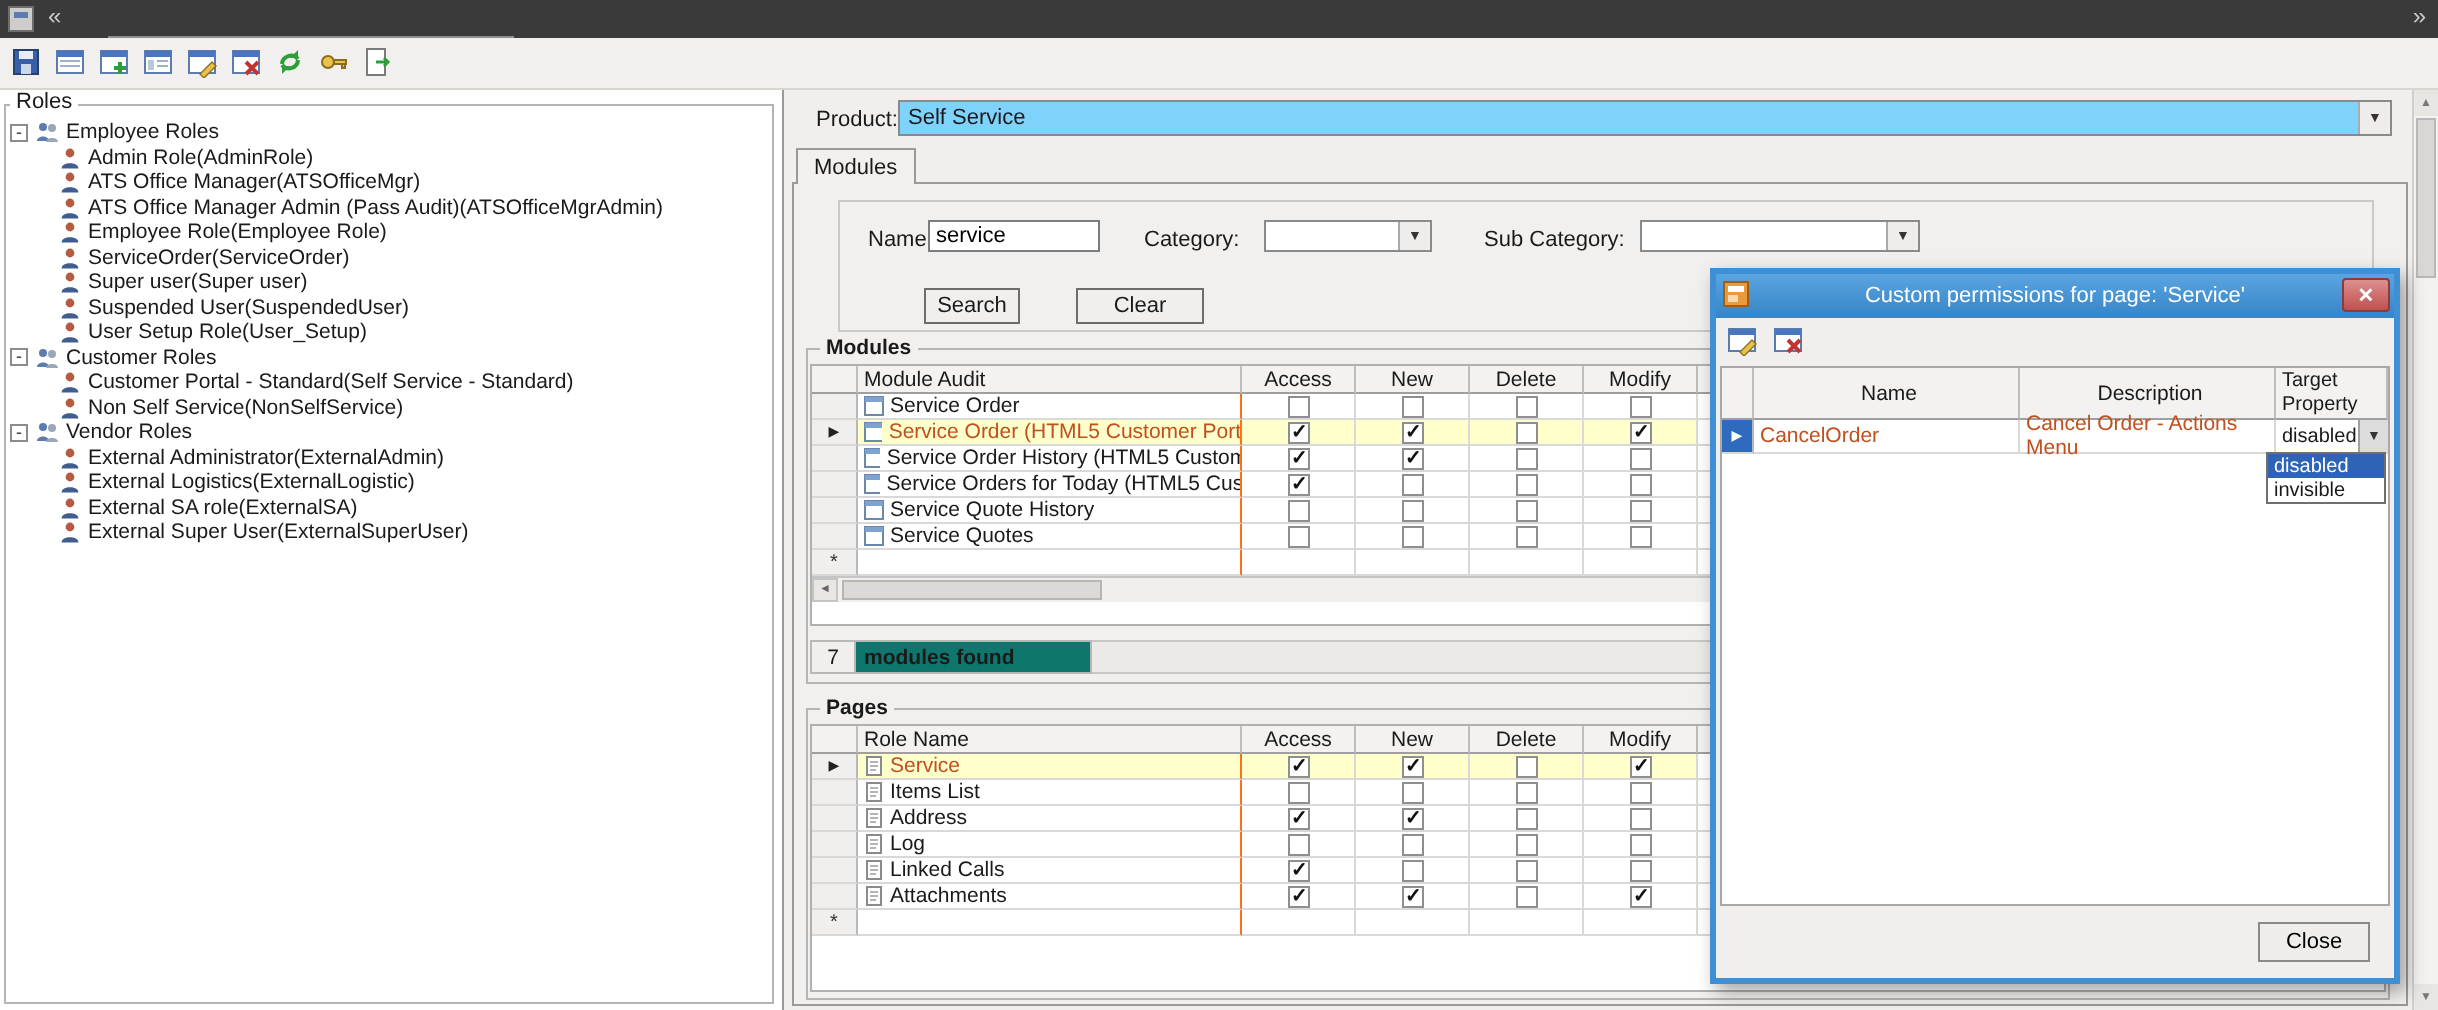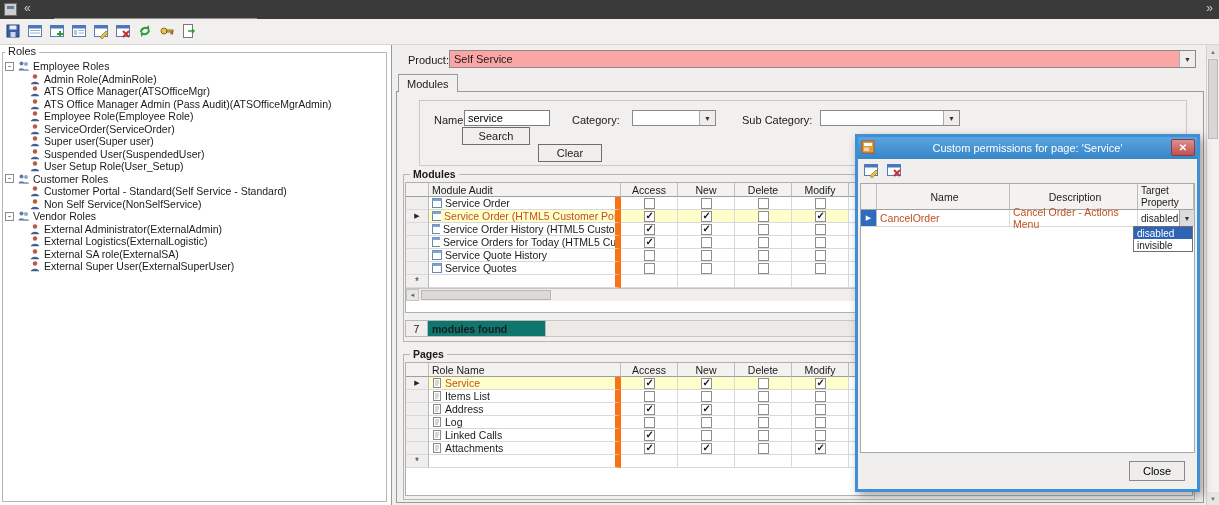--- a/index.html
+++ b/index.html
@@ -33,21 +33,21 @@
   #tree { position:absolute; left:5px; top:15px; right:7px; bottom:5px; overflow:hidden; }
   .tree-row { display:flex; align-items:center; height:12.5px; gap:3px; font-size:10.5px; white-space:nowrap; }
   .tree-row.child { padding-left:23px; }
   .expander { width:9px; height:9px; border:1px solid #8c8c8c; background:#fff; font-size:9px;
     line-height:7px; text-align:center; color:#333; flex:0 0 9px; }
   .ticon { width:13px; height:12px; display:flex; align-items:center; justify-content:center; flex:0 0 13px; }
 
   
   #main { position:absolute; left:392px; top:45px; right:13px; bottom:0; background:#f1efee; }
   .product-label { position:absolute; left:16px; top:9px; }
-  .product-select { position:absolute; left:57px; top:5px; right:10px; height:18px; background:#fca5a5;
+  .product-select { position:absolute; left:57px; top:5px; right:10px; height:18px; background:#7dd3fc;
     border:1px solid #8a8a8a; display:flex; align-items:center; }
   .product-select .val { padding-left:4px; }
   .dd-btn { margin-left:auto; width:16px; height:100%; background:#efedec; border-left:1px solid #aaa;
     display:flex; align-items:center; justify-content:center; font-size:7px; color:#333; }
   #modules-tab { position:absolute; left:6px; top:29px; height:18px; padding:0 8px; background:#f2f0ee;
     border:1px solid #9a9a9a; border-bottom:0; display:flex; align-items:center; z-index:2; }
   #tabpanel { position:absolute; left:4px; top:46px; right:2px; bottom:2px; border:1px solid #9a9a9a; background:#f2f0ee; }
 
   
   #searchbox { position:absolute; left:22px; top:8px; right:16px; height:66px; border:1px solid #c9c9c9; }
@@ -55,40 +55,40 @@
   #lbl-name { left:14px; top:13px; }
   #inp-name { position:absolute; left:44px; top:9px; width:86px; height:16px; border:1px solid #7d7d7d;
     font-family:inherit; font-size:11px; padding:0 3px; }
   #lbl-cat { left:152px; top:13px; }
   .mini-select { position:absolute; top:9px; height:16px; background:#fff; border:1px solid #8a8a8a; display:flex; align-items:center; }
   #sel-cat { left:212px; width:84px; }
   #sel-sub { left:400px; width:140px; }
   #lbl-sub { left:322px; top:13px; }
   .btn { position:absolute; background:#f0efee; border:1px solid #6d6d6d; display:flex; align-items:center;
     justify-content:center; font-size:11px; font-family:inherit; }
-  #btn-search { left:42px; top:26px; width:68px; height:18px; }
+  #btn-search { left:42px; top:43px; width:48px; height:18px; }
   #btn-clear { left:118px; top:43px; width:64px; height:18px; }
 
   
   .fieldset { position:absolute; left:6px; right:8px; border:1px solid #b5b5b5; }
   #modules-fieldset { top:82px; height:168px; }
   #pages-fieldset { top:262px; bottom:2px; }
   .legend { position:absolute; left:6px; top:-7px; background:#f2f0ee; padding:0 3px; font-weight:bold; font-size:10.5px; }
 
   
   .grid { position:absolute; left:1px; right:1px; border:1px solid #b0b0b0; background:#fff;
     display:flex; flex-direction:column; }
   #modules-grid { top:7px; height:131px; }
   #pages-grid { top:7px; bottom:3px; }
   .g-row { display:flex; height:13px; background:#fff; flex:0 0 auto; }
   .g-head { height:14px; background:#f3f2f1; }
   .c-sel { width:23px; background:#f0efee; border-right:1px solid #b8b8b8; border-bottom:1px solid #d9d9d9;
     display:flex; align-items:center; justify-content:center; font-size:10px; color:#333; flex:0 0 23px; }
   .c-name { width:192px; display:flex; align-items:center; gap:3px; padding-left:3px;
-    border-right:6px solid #f97316; border-bottom:1px solid #d9d9d9; font-size:10.5px;
+    border-right:1px solid #f97316; border-bottom:1px solid #d9d9d9; font-size:10.5px;
     white-space:nowrap; overflow:hidden; flex:0 0 192px; }
   .c-chk { width:57px; display:flex; align-items:center; justify-content:center;
     border-right:1px solid #d9d9d9; border-bottom:1px solid #d9d9d9; flex:0 0 57px; font-size:10.5px; }
   .c-fill { flex:1 1 auto; border-bottom:1px solid #d9d9d9; }
   .g-head .c-sel, .g-head .c-name, .g-head .c-chk, .g-head .c-fill {
     background:#f3f2f1; border-right:1px solid #bdbdbd; border-bottom:1px solid #9f9f9f; }
   .g-row.sel .c-name, .g-row.sel .c-chk { background:var(--selected-row-bg,#ffffcc); }
   .g-row.sel .c-name { color:var(--selected-text,#c0501e); }
   .selarrow { font-size:7px; color:#222; }
   .selarrow.w { color:#fff; }

